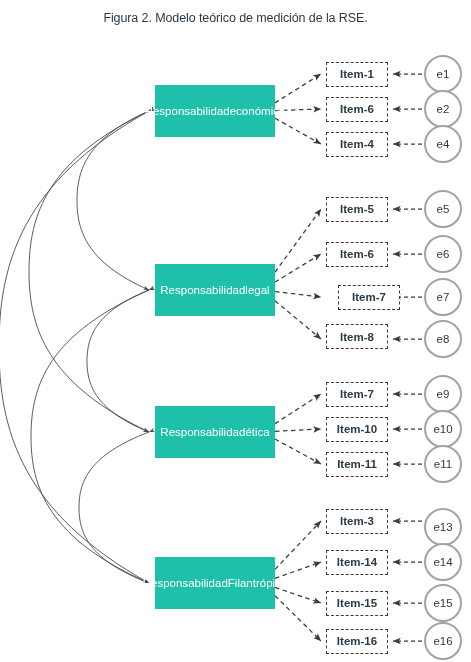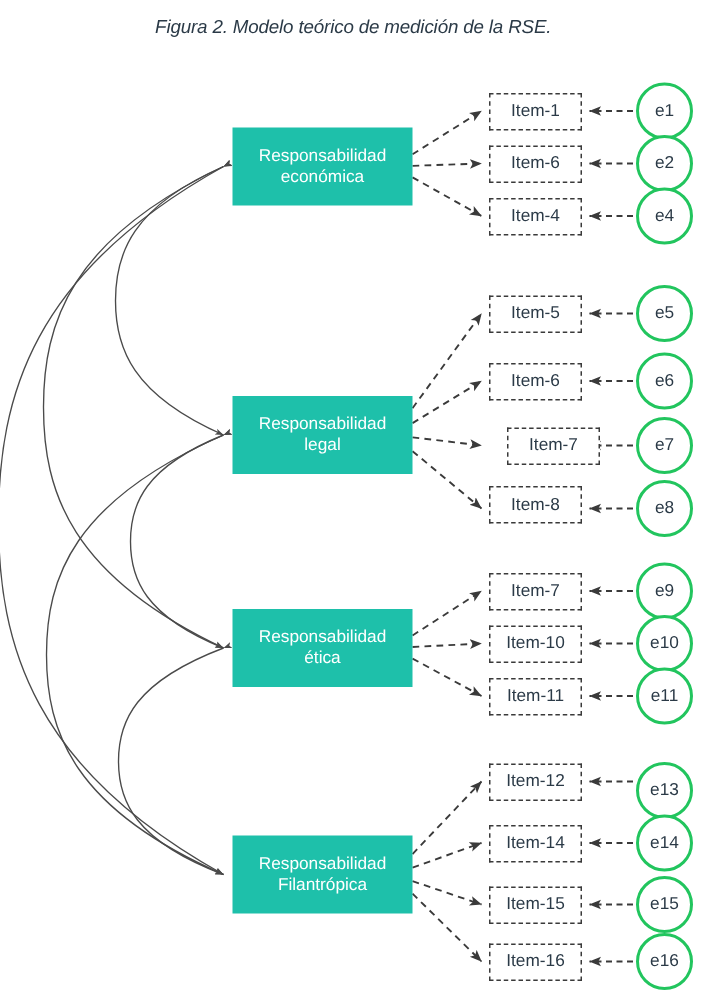--- a/index.html
+++ b/index.html
@@ -19,61 +19,61 @@
   #figure-title {
     position: absolute;
     top: 11px;
     left: 0;
     width: 471px;
     text-align: center;
     font-size: 12.5px;
     color: #2b3a47;
     letter-spacing: -0.1px;
     white-space: nowrap;
-    font-style: italic;
   }
 
   #diagram-canvas {
     position: absolute;
     top: 0;
     left: 0;
     width: 471px;
     height: 662px;
   }
 
   .construct-node {
     position: absolute;
     background: #1ec0aa;
     color: #ffffff;
     display: flex;
-    flex-direction: column;
+    flex-direction: row;
     align-items: center;
     justify-content: center;
     text-align: center;
     font-size: 11.5px;
     line-height: 14.5px;
     box-sizing: border-box;
   }
   .construct-line { display: block; white-space: nowrap; }
 
   .item-node {
     position: absolute;
     border: 1.4px dashed #3a3a3a;
     background: #ffffff;
     color: #2b3a47;
     display: flex;
     align-items: center;
     justify-content: center;
     font-size: 11.5px;
     box-sizing: border-box;
+    font-weight: bold;
   }
 
   .error-node {
     position: absolute;
-    border: 2px solid #22c55e;
+    border: 2px solid #a3a3a3;
     border-radius: 50%;
     background: #ffffff;
     color: #2b3a47;
     display: flex;
     align-items: center;
     justify-content: center;
     font-size: 11.5px;
     box-sizing: border-box;
   }
 </style>
@@ -163,21 +163,21 @@
     <div class="item-node" style="left: 326px; top: 381.5px; width: 62px; height: 25px;">Item-7</div>
     <div class="error-node" style="left: 424px; top: 375px; width: 38px; height: 38px;">e9</div>
     <div class="item-node" style="left: 326px; top: 416.5px; width: 62px; height: 25px;">Item-10</div>
     <div class="error-node" style="left: 424px; top: 410px; width: 38px; height: 38px;">e10</div>
     <div class="item-node" style="left: 326px; top: 451.5px; width: 62px; height: 25px;">Item-11</div>
     <div class="error-node" style="left: 424px; top: 445px; width: 38px; height: 38px;">e11</div>
     <div class="construct-node" style="left: 155px; top: 557px; width: 120px; height: 52px;">
       <span class="construct-line">Responsabilidad</span>
       <span class="construct-line">Filantrópica</span>
     </div>
-    <div class="item-node" style="left: 326px; top: 508.5px; width: 62px; height: 25px;">Item-12</div>
+    <div class="item-node" style="left: 326px; top: 508.5px; width: 62px; height: 25px;">Item-3</div>
     <div class="error-node" style="left: 424px; top: 508px; width: 38px; height: 38px; text-align: right;">e13</div>
     <div class="item-node" style="left: 326px; top: 549.5px; width: 62px; height: 25px;">Item-14</div>
     <div class="error-node" style="left: 424px; top: 543px; width: 38px; height: 38px;">e14</div>
     <div class="item-node" style="left: 326px; top: 590.5px; width: 62px; height: 25px;">Item-15</div>
     <div class="error-node" style="left: 424px; top: 584px; width: 38px; height: 38px;">e15</div>
     <div class="item-node" style="left: 326px; top: 628.5px; width: 62px; height: 25px;">Item-16</div>
     <div class="error-node" style="left: 424px; top: 622px; width: 38px; height: 38px;">e16</div>
   </div>
 
 </body></html>

